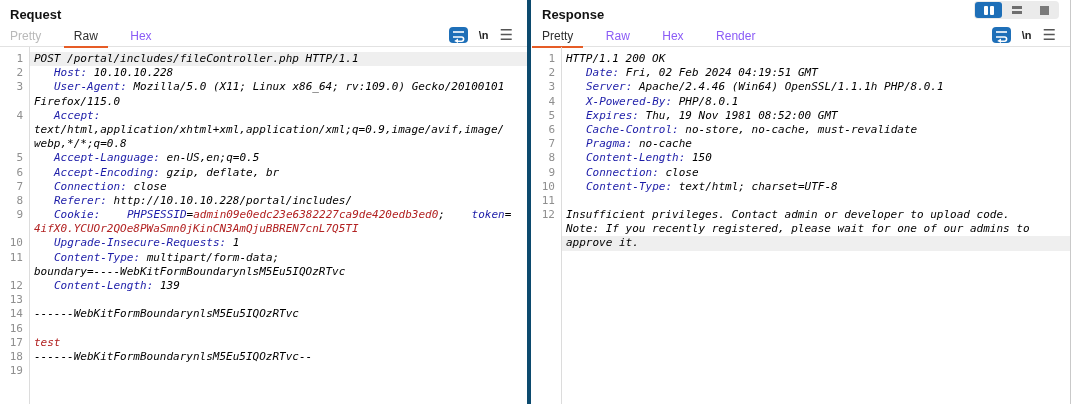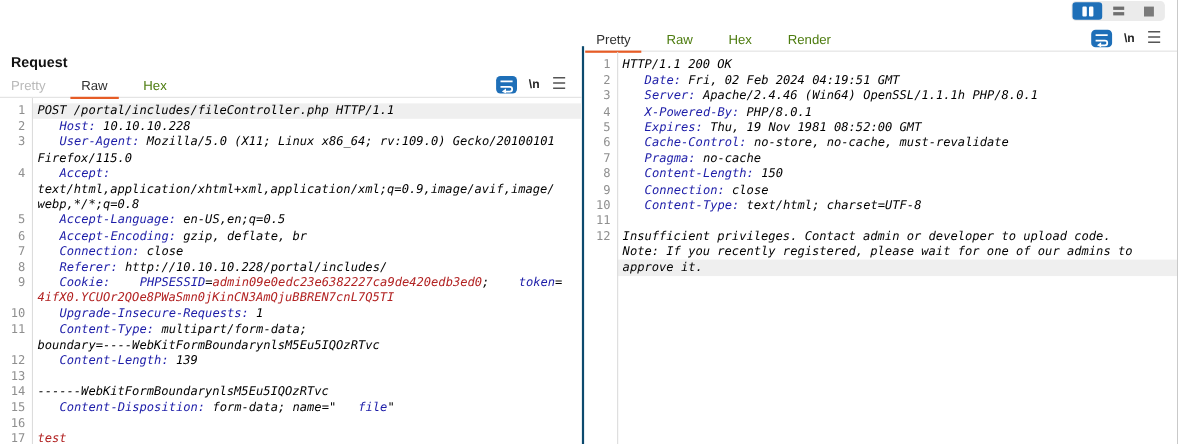--- a/index.html
+++ b/index.html
@@ -1,29 +1,29 @@
 <!DOCTYPE html>
 <html><head>
 <meta charset="utf-8">
 <style>
   * { margin:0; padding:0; box-sizing:border-box; }
   html,body { width:1071px; height:404px; }
   body { position:relative; overflow:hidden; background:#fff;
          font-family:"Liberation Sans", sans-serif; }
 
   .panel { position:absolute; top:0; bottom:0; background:#fff; }
-  #req-panel { left:0; width:531px; border-right:2px solid #0c4a6e;margin-top:42px; }
+  #req-panel { left:0; width:531px; border-right:4px solid #0c4a6e; }
   #res-panel { left:532px; right:0; border-right:1px solid #c9c9c9; }
 
   .phead { position:relative; height:47px; }
   .ptitle { padding:7px 0 0 10px; font-size:13px; font-weight:700; color:#111; }
   .tabrow { position:absolute; left:0; right:0; bottom:0; height:21px;
             border-bottom:1px solid #e2e2e2; padding-left:0; }
   .tab { position:relative; display:inline-block; padding:3px 10px 4px;
-         margin-right:8px; font-size:12px; color:#4d7c0f; cursor:default; }
+         margin-right:8px; font-size:12px; color:#8b5cf6; cursor:default; }
   .tab.active { color:#2f2f2f; }
   .tab.disabled { color:#b9b9b9; }
   .tab.active::after { content:""; position:absolute; left:0; right:0; bottom:-1px;
          height:2px; background:#e65c26; }
 
   .controls { position:absolute; right:14px; bottom:3px; display:flex;
               gap:11px; align-items:center; }
   .wrapbtn { width:19px; height:16px; background:#1e6fb8; border-radius:4px;
              display:flex; align-items:center; justify-content:center; }
   .nlbtn { font-size:11px; font-weight:600; color:#222;
@@ -163,24 +163,20 @@
         </div>
         <div class="row">
           <span class="num">13</span>
           <span class="txt"></span>
         </div>
         <div class="row">
           <span class="num">14</span>
           <span class="txt"><span>------WebKitFormBoundarynlsM5Eu5IQOzRTvc</span></span>
         </div>
         <div class="row">
-          <span class="num">15</span>
-          <span class="txt"><span class="c-h">Content-Disposition:</span><span> form-data; name="</span><span class="c-h">file</span><span>"</span></span>
-        </div>
-        <div class="row">
           <span class="num">16</span>
           <span class="txt"></span>
         </div>
         <div class="row">
           <span class="num">17</span>
           <span class="txt"><span class="c-r">test</span></span>
         </div>
         <div class="row">
           <span class="num">18</span>
           <span class="txt"><span>------WebKitFormBoundarynlsM5Eu5IQOzRTvc--</span></span>
@@ -188,20 +184,21 @@
         <div class="row">
           <span class="num">19</span>
           <span class="txt"></span>
         </div>
       </div>
   </div>
 </div>
 
 <div class="panel" id="res-panel">
   <div class="phead">
+    <div class="ptitle">Response</div>
     <div class="tabrow">
       <span class="tab active">Pretty</span>
       <span class="tab">Raw</span>
       <span class="tab">Hex</span>
       <span class="tab">Render</span>
       <div class="controls">
         <span class="wrapbtn">
           <svg width="19" height="16" viewBox="0 0 19 16">
             <path d="M4 5 H15" stroke="#fff" stroke-width="1.6" fill="none"></path>
             <path d="M4 10 H12.5 a2.1 2.1 0 0 1 0 4.2 H8.5" stroke="#fff" stroke-width="1.6" fill="none"></path>

